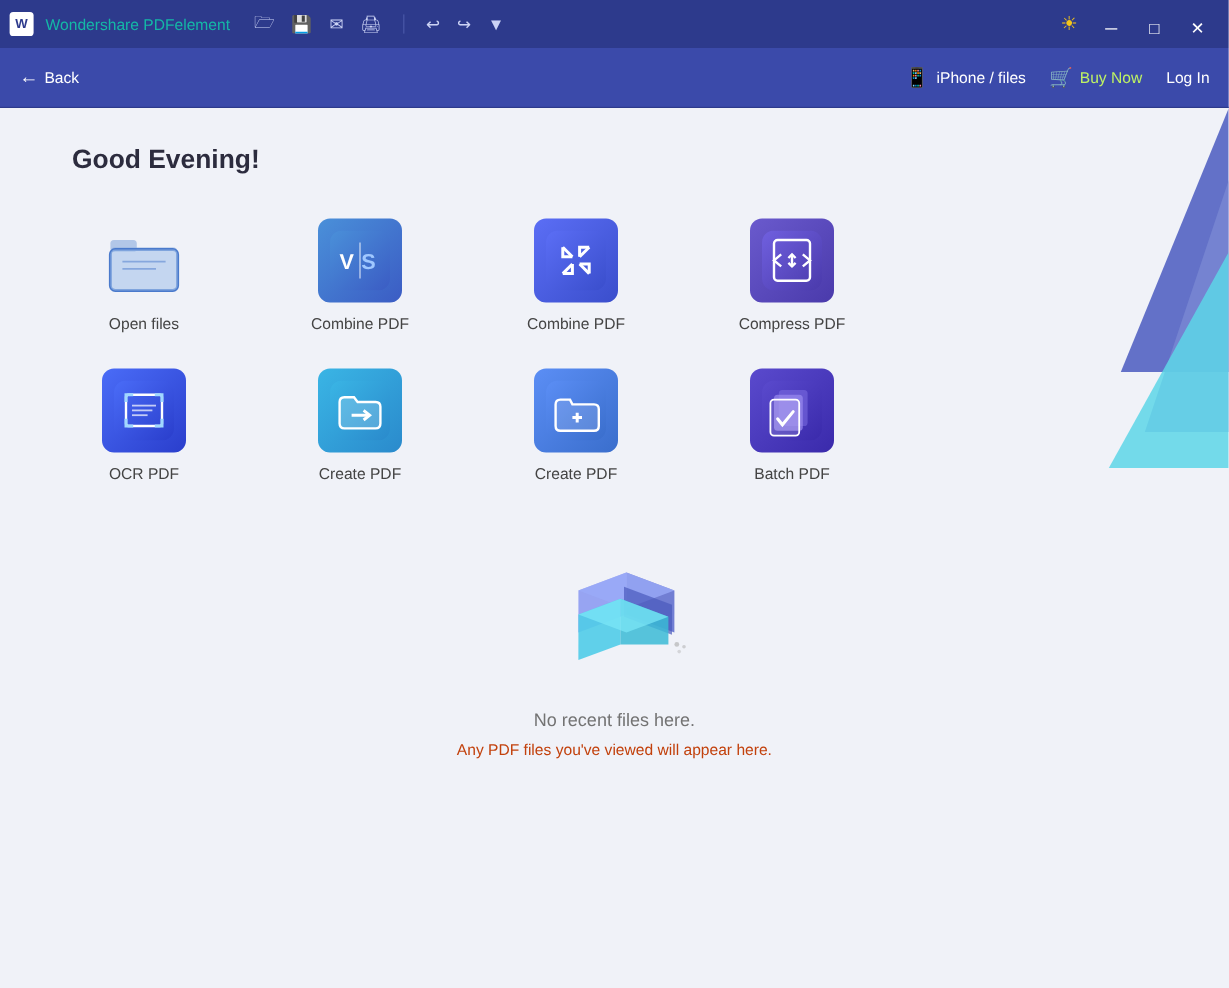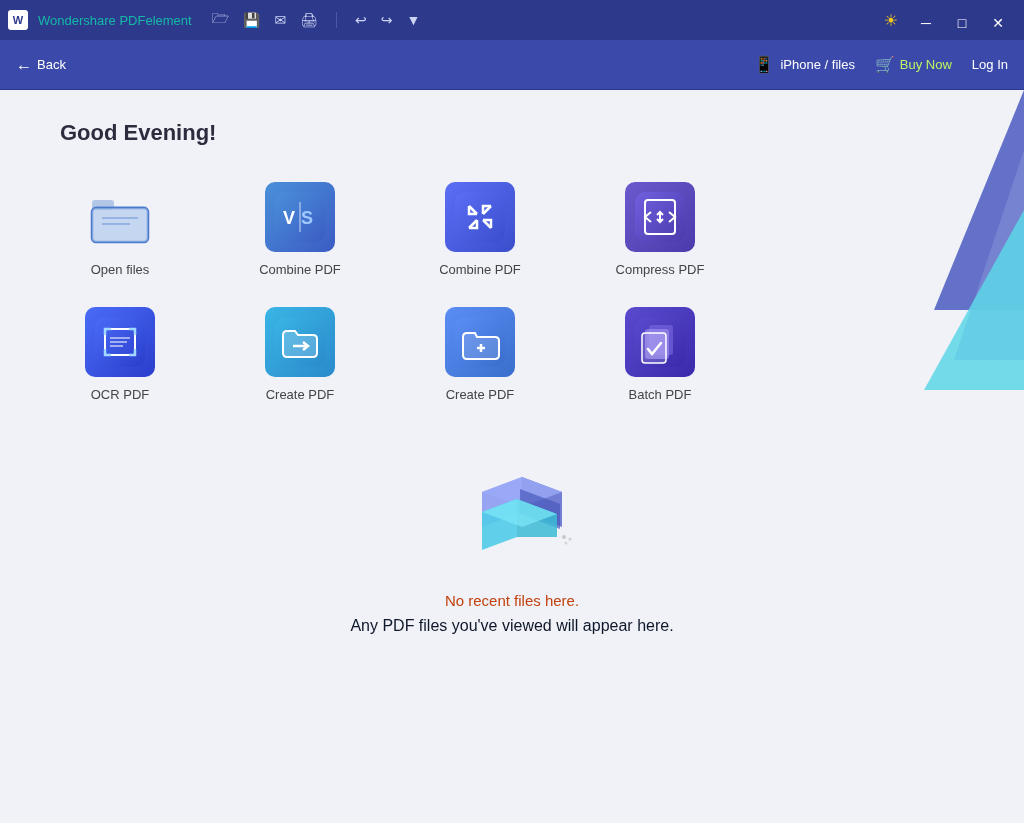--- a/index.html
+++ b/index.html
@@ -136,24 +136,24 @@
 
     
     .empty-state {
       display: flex; flex-direction: column; align-items: center;
       margin-top: 40px;
     }
     .empty-state .empty-icon {
       width: 140px; height: 120px; margin-bottom: 20px;
     }
     .empty-state .no-files {
-      font-size: 15px; color: #c2410c; margin-bottom: 8px;
+      font-size: 15px; color: #737373; margin-bottom: 8px;
     }
     .empty-state .sub-text {
-      font-size: 16px; color: #0f172a;
+      font-size: 13px; color: #c2410c;
     }
 
     
     svg { display: block; }
   </style>
 </head>
 <body>
 
 <div id="titlebar">
   <div class="app-logo">

